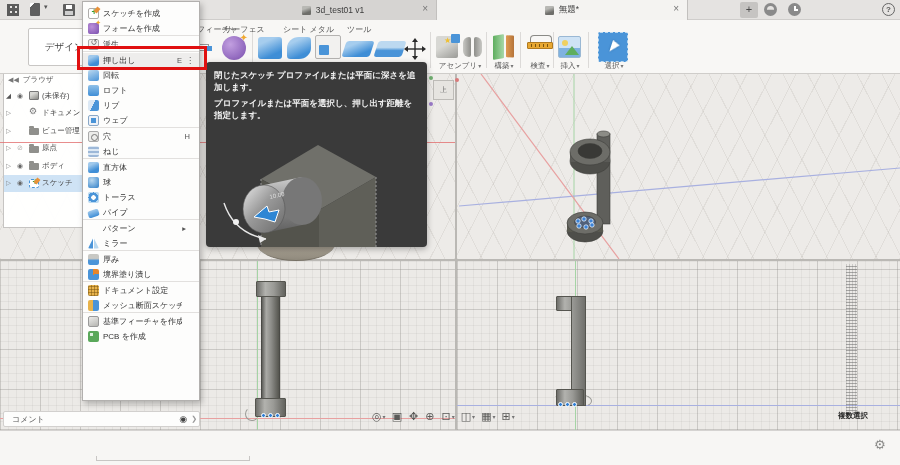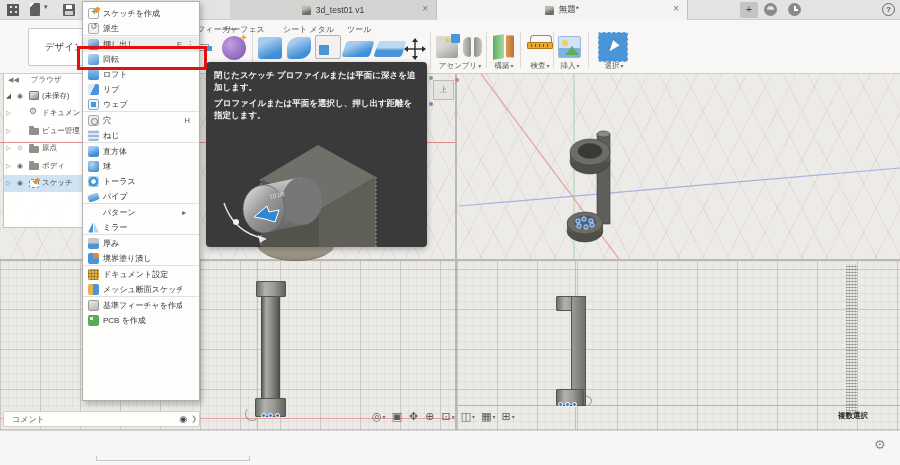--- a/index.html
+++ b/index.html
@@ -94,21 +94,21 @@
   .raxis-bl{left:0;top:157px;width:455px;height:1px;background:#e8a0a0}
   .gaxis-br{left:118px;top:0;width:1px;height:169px;background:#a5d4a5}
   .baxis-br{left:0;top:144px;width:443px;height:1px;background:#a8b0e0}
   .cap{position:absolute;background:linear-gradient(90deg,#6e6e6a,#b2b2ae 30%,#9a9a96 60%,#63635e);border:1px solid #55554f;border-radius:1px}
   .shaft{position:absolute;background:linear-gradient(90deg,#5e5e5a,#aaaaa6 25%,#8c8c88 55%,#55554f);border-left:1px solid #4a4a46;border-right:1px solid #4a4a46}
   .bluedot{position:absolute;width:5px;height:5px;border-radius:50%;background:#2f7fd6;border:1px solid #fff}
   .arc-gray{position:absolute;border:1px solid #9a9a96;border-radius:50%;border-top-color:transparent;border-right-color:transparent}
 
   
   .browser{position:absolute;left:3px;top:72px;width:102px;height:156px;background:rgba(255,255,255,.96);border:1px solid #c6c4c2;z-index:10;overflow:hidden}
-  .browser-hd{height:14px;display:flex;align-items:center;gap:12px;padding:0 4px;font-size:7.5px;color:#555}
+  .browser-hd{height:14px;display:flex;align-items:center;gap:4px;padding:0 4px;font-size:7.5px;color:#555}
   .collapse-ic{font-size:7px;color:#777}
   .brow{height:17.5px;display:flex;align-items:center;gap:3px;padding:0 2px;font-size:7.5px;color:#444;white-space:nowrap}
   .brow.sel{background:#cfe3f5}
   .arr{width:8px;font-size:6.5px;color:#888;flex:none}
   .arr.exp{color:#555}
   .eye{width:9px;font-size:7px;color:#666;flex:none}
   .eye.dim{color:#b5b3b1}
   .browser .ic{width:10px;height:9px;flex:none;position:relative}
   .browser .ic-document{background:linear-gradient(150deg,#d8d8d4 30%,#8a8a86);border:1px solid #777;border-radius:1px}
   .browser .ic-folder{background:#90908c;border-radius:1px;margin-top:2px;height:7px}
@@ -453,20 +453,27 @@
   <div class="menu">
 
   <div class="mi">
         <span class="ic ic-sketch tli-sketch"></span>
         <span class="mi-label">スケッチを作成</span>
         <span class="mi-sub"></span>
         <span class="mi-short"></span>
         <span class="mi-more"></span>
       </div>
       <div class="mi sep-after">
+        <span class="ic ic-form tli-form"></span>
+        <span class="mi-label">フォームを作成</span>
+        <span class="mi-sub"></span>
+        <span class="mi-short"></span>
+        <span class="mi-more"></span>
+      </div>
+      <div class="mi sep-after">
         <span class="ic ic-derive tli-derive"></span>
         <span class="mi-label">派生</span>
         <span class="mi-sub"></span>
         <span class="mi-short"></span>
         <span class="mi-more"></span>
       </div>
       <div class="mi hl">
         <span class="ic ic-extrude tli-extrude"></span>
         <span class="mi-label">押し出し</span>
         <span class="mi-sub"></span>

